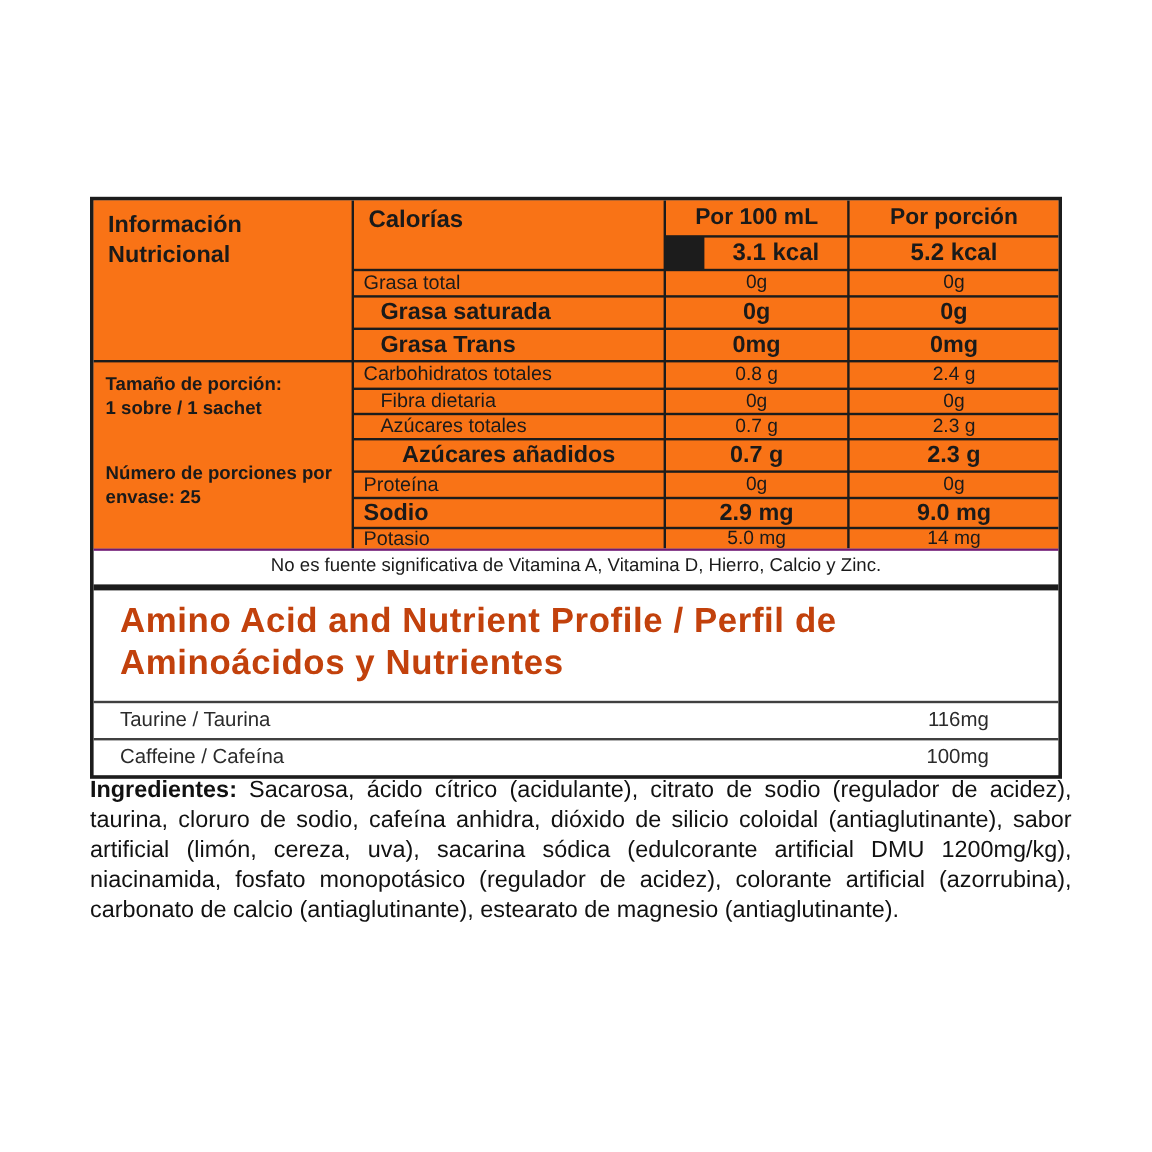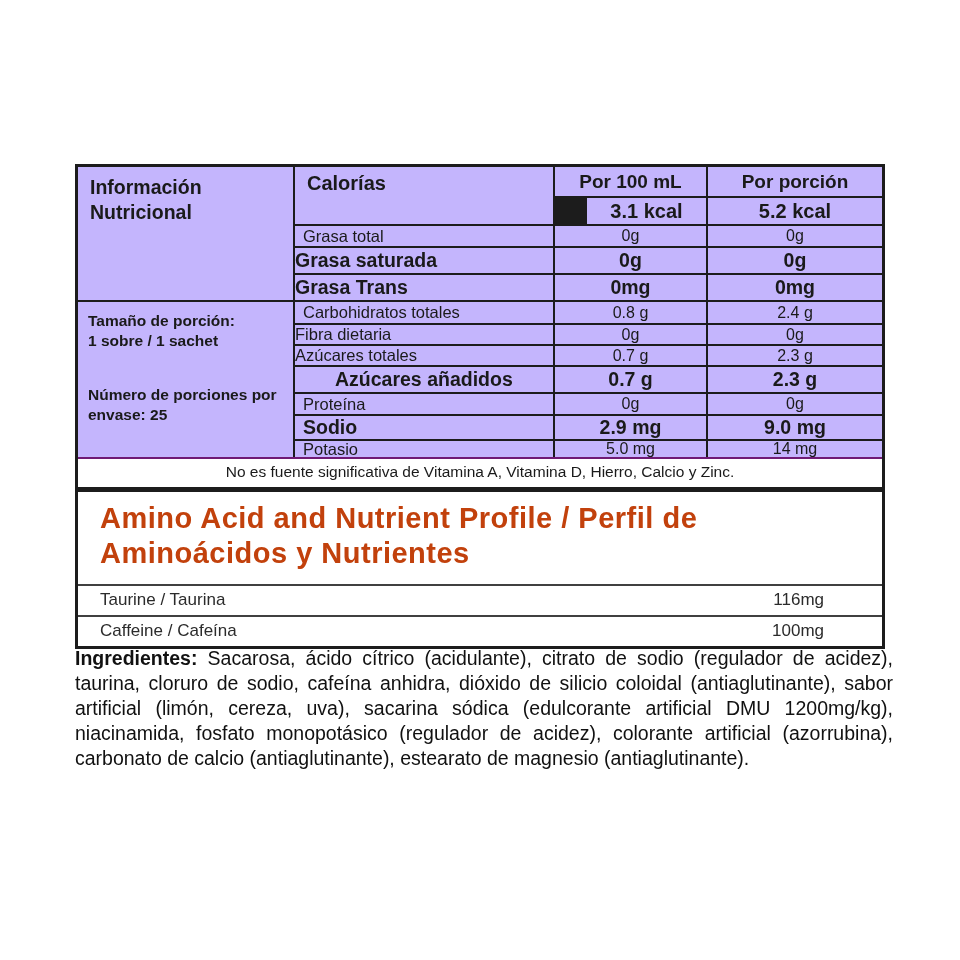--- a/index.html
+++ b/index.html
@@ -28,33 +28,33 @@
 
   
   .nt-grid {
     display: grid;
     grid-template-columns: 215px 258px 151px auto;
     grid-template-rows: 29px 26px 20px 25px 25px 21px 19px 19px 25px 20px 23px 16px;
     gap: 2px;
     background: #1c1c1c;
   }
   .cell {
-    background: #c4b5fd;
+    background: #f97316;
     display: flex;
     align-items: center;
     box-sizing: border-box;
     overflow: hidden;
   }
   .lbl { justify-content: flex-start; font-size: 16.5px; }
   .val { justify-content: center; font-size: 16px; }
   .b   { font-weight: bold; }
   .lbl.b { font-size: 19.5px; }
   .val.b { font-size: 19.5px; }
   .ind0 { padding-left: 8px; }
-  .ind1 { }
+  .ind1 { padding-left: 22px; }
   .ind2 { padding-left: 40px; }
 
   .c-info {
     grid-area: 1 / 1 / 6 / 2;
     align-items: flex-start;
     padding: 8px 12px;
     font-weight: bold;
     font-size: 19.5px;
     line-height: 1.3;
   }

